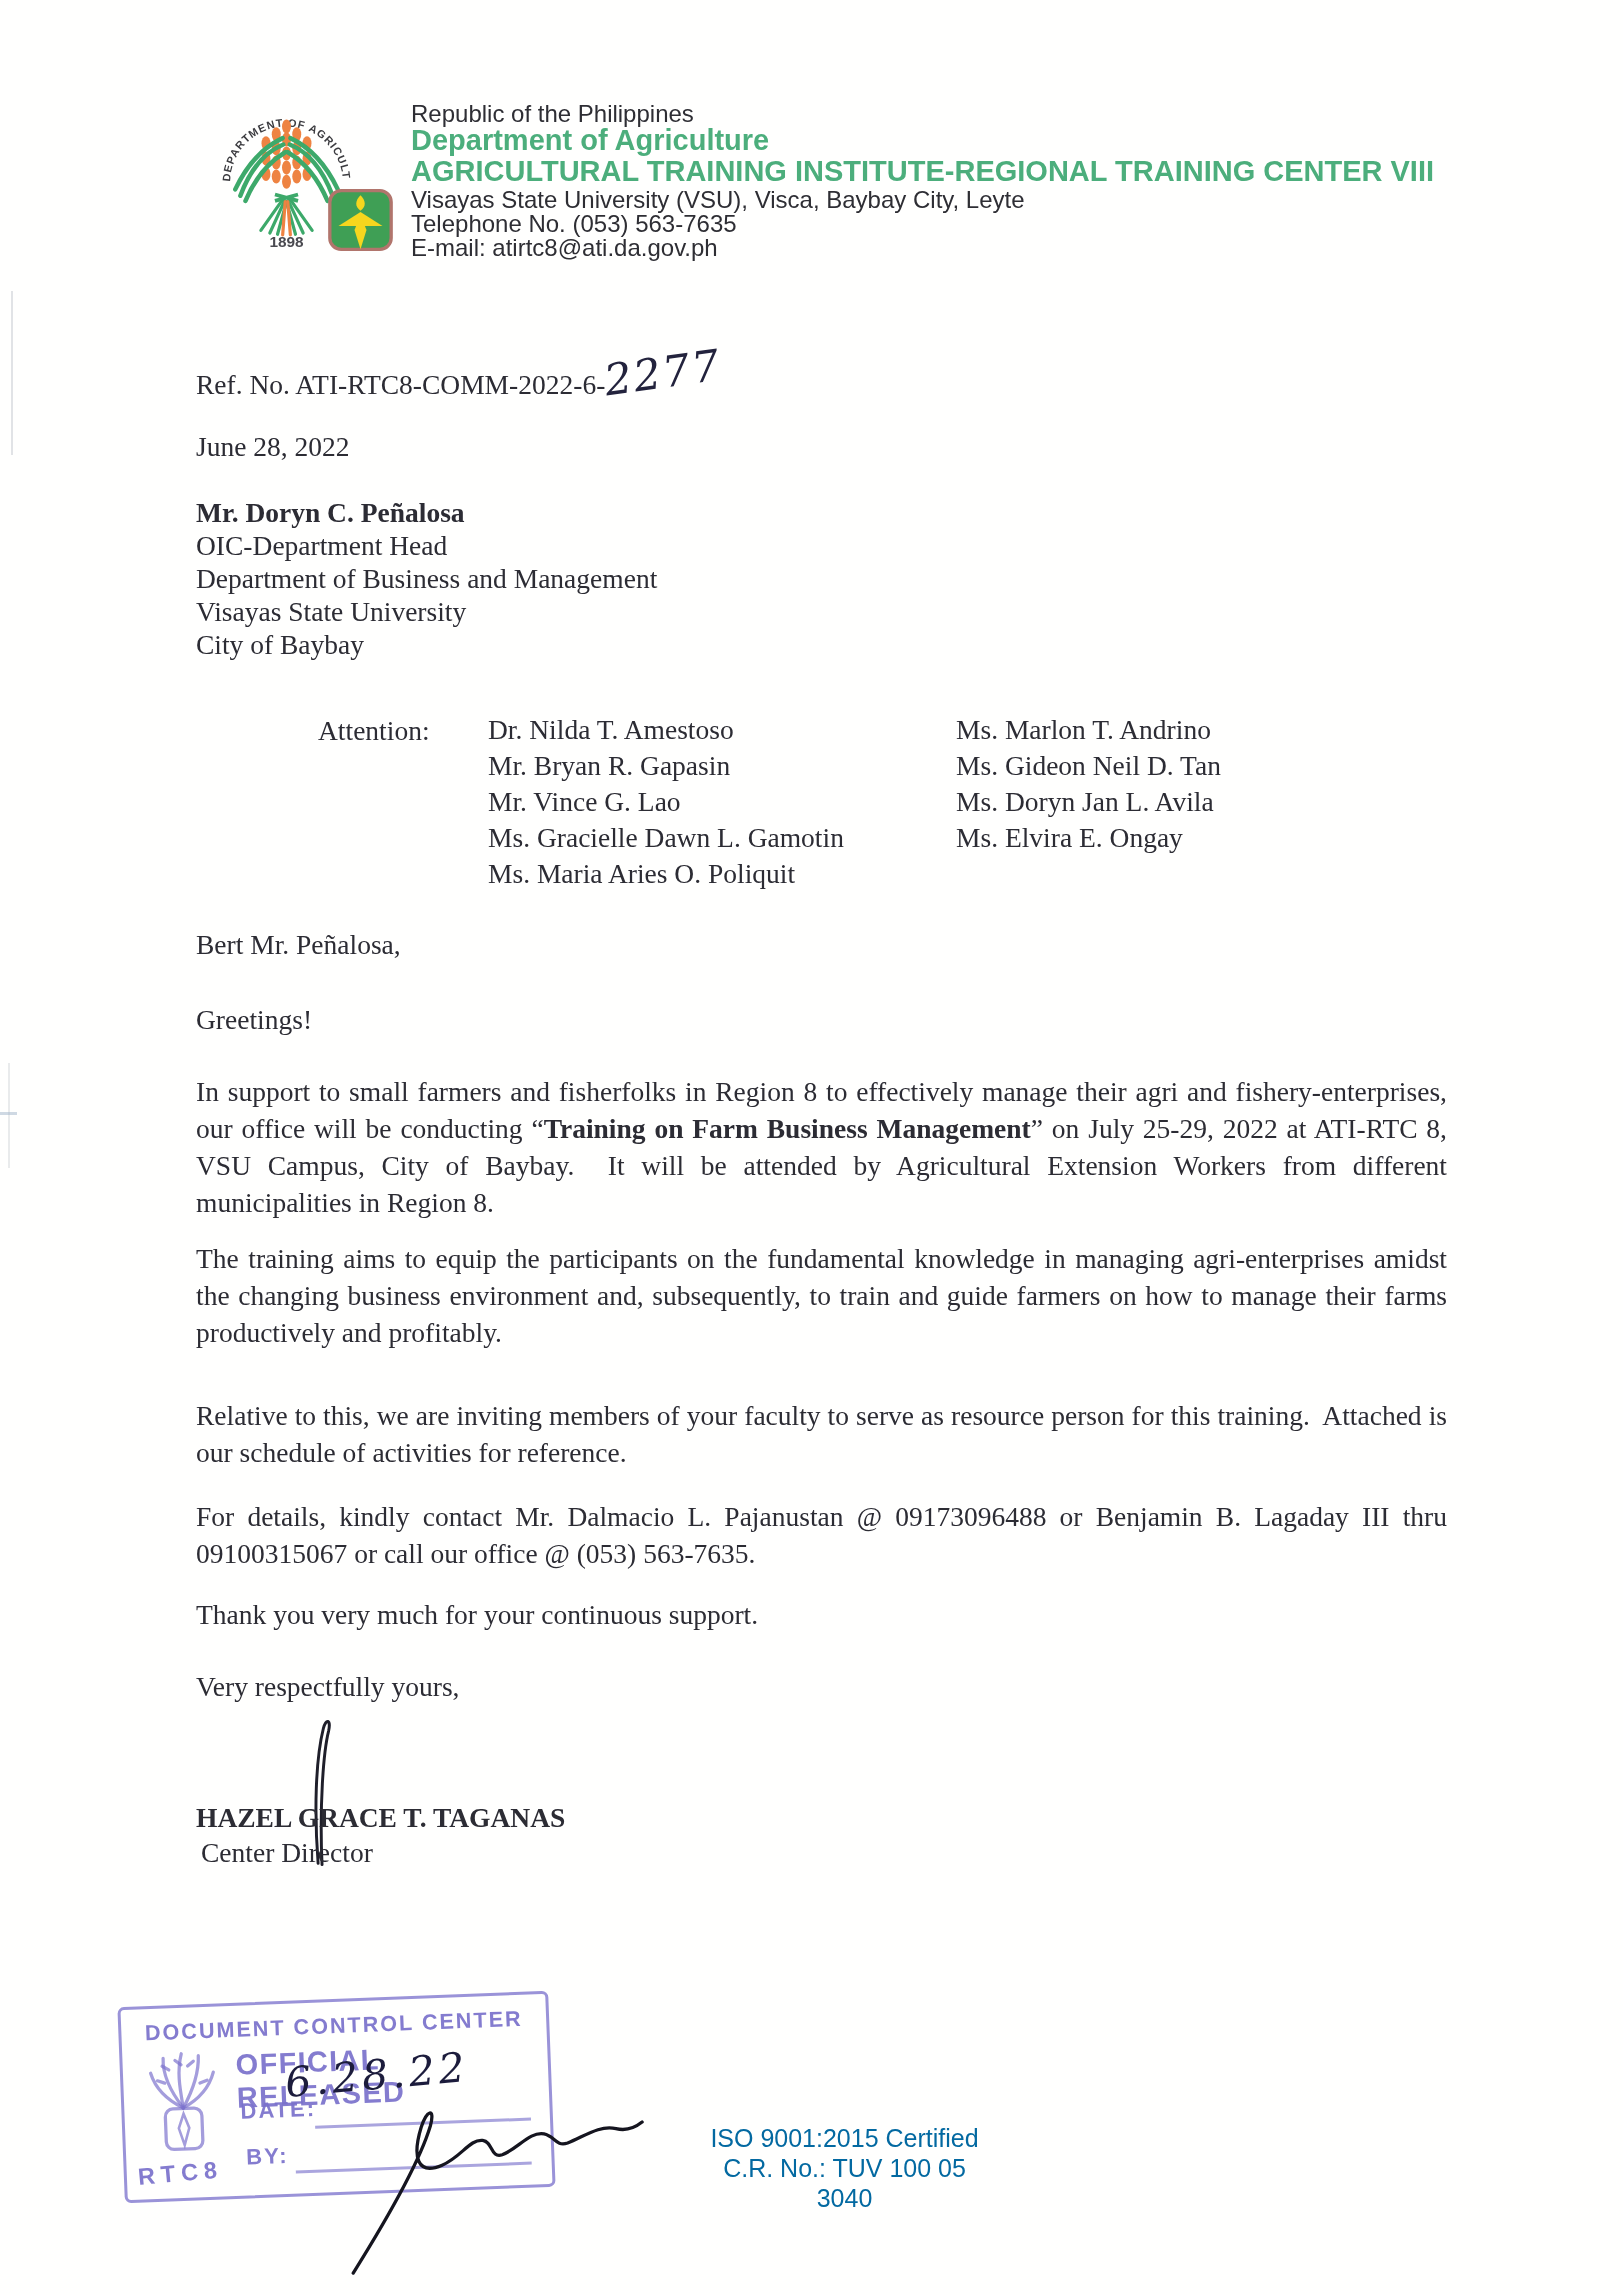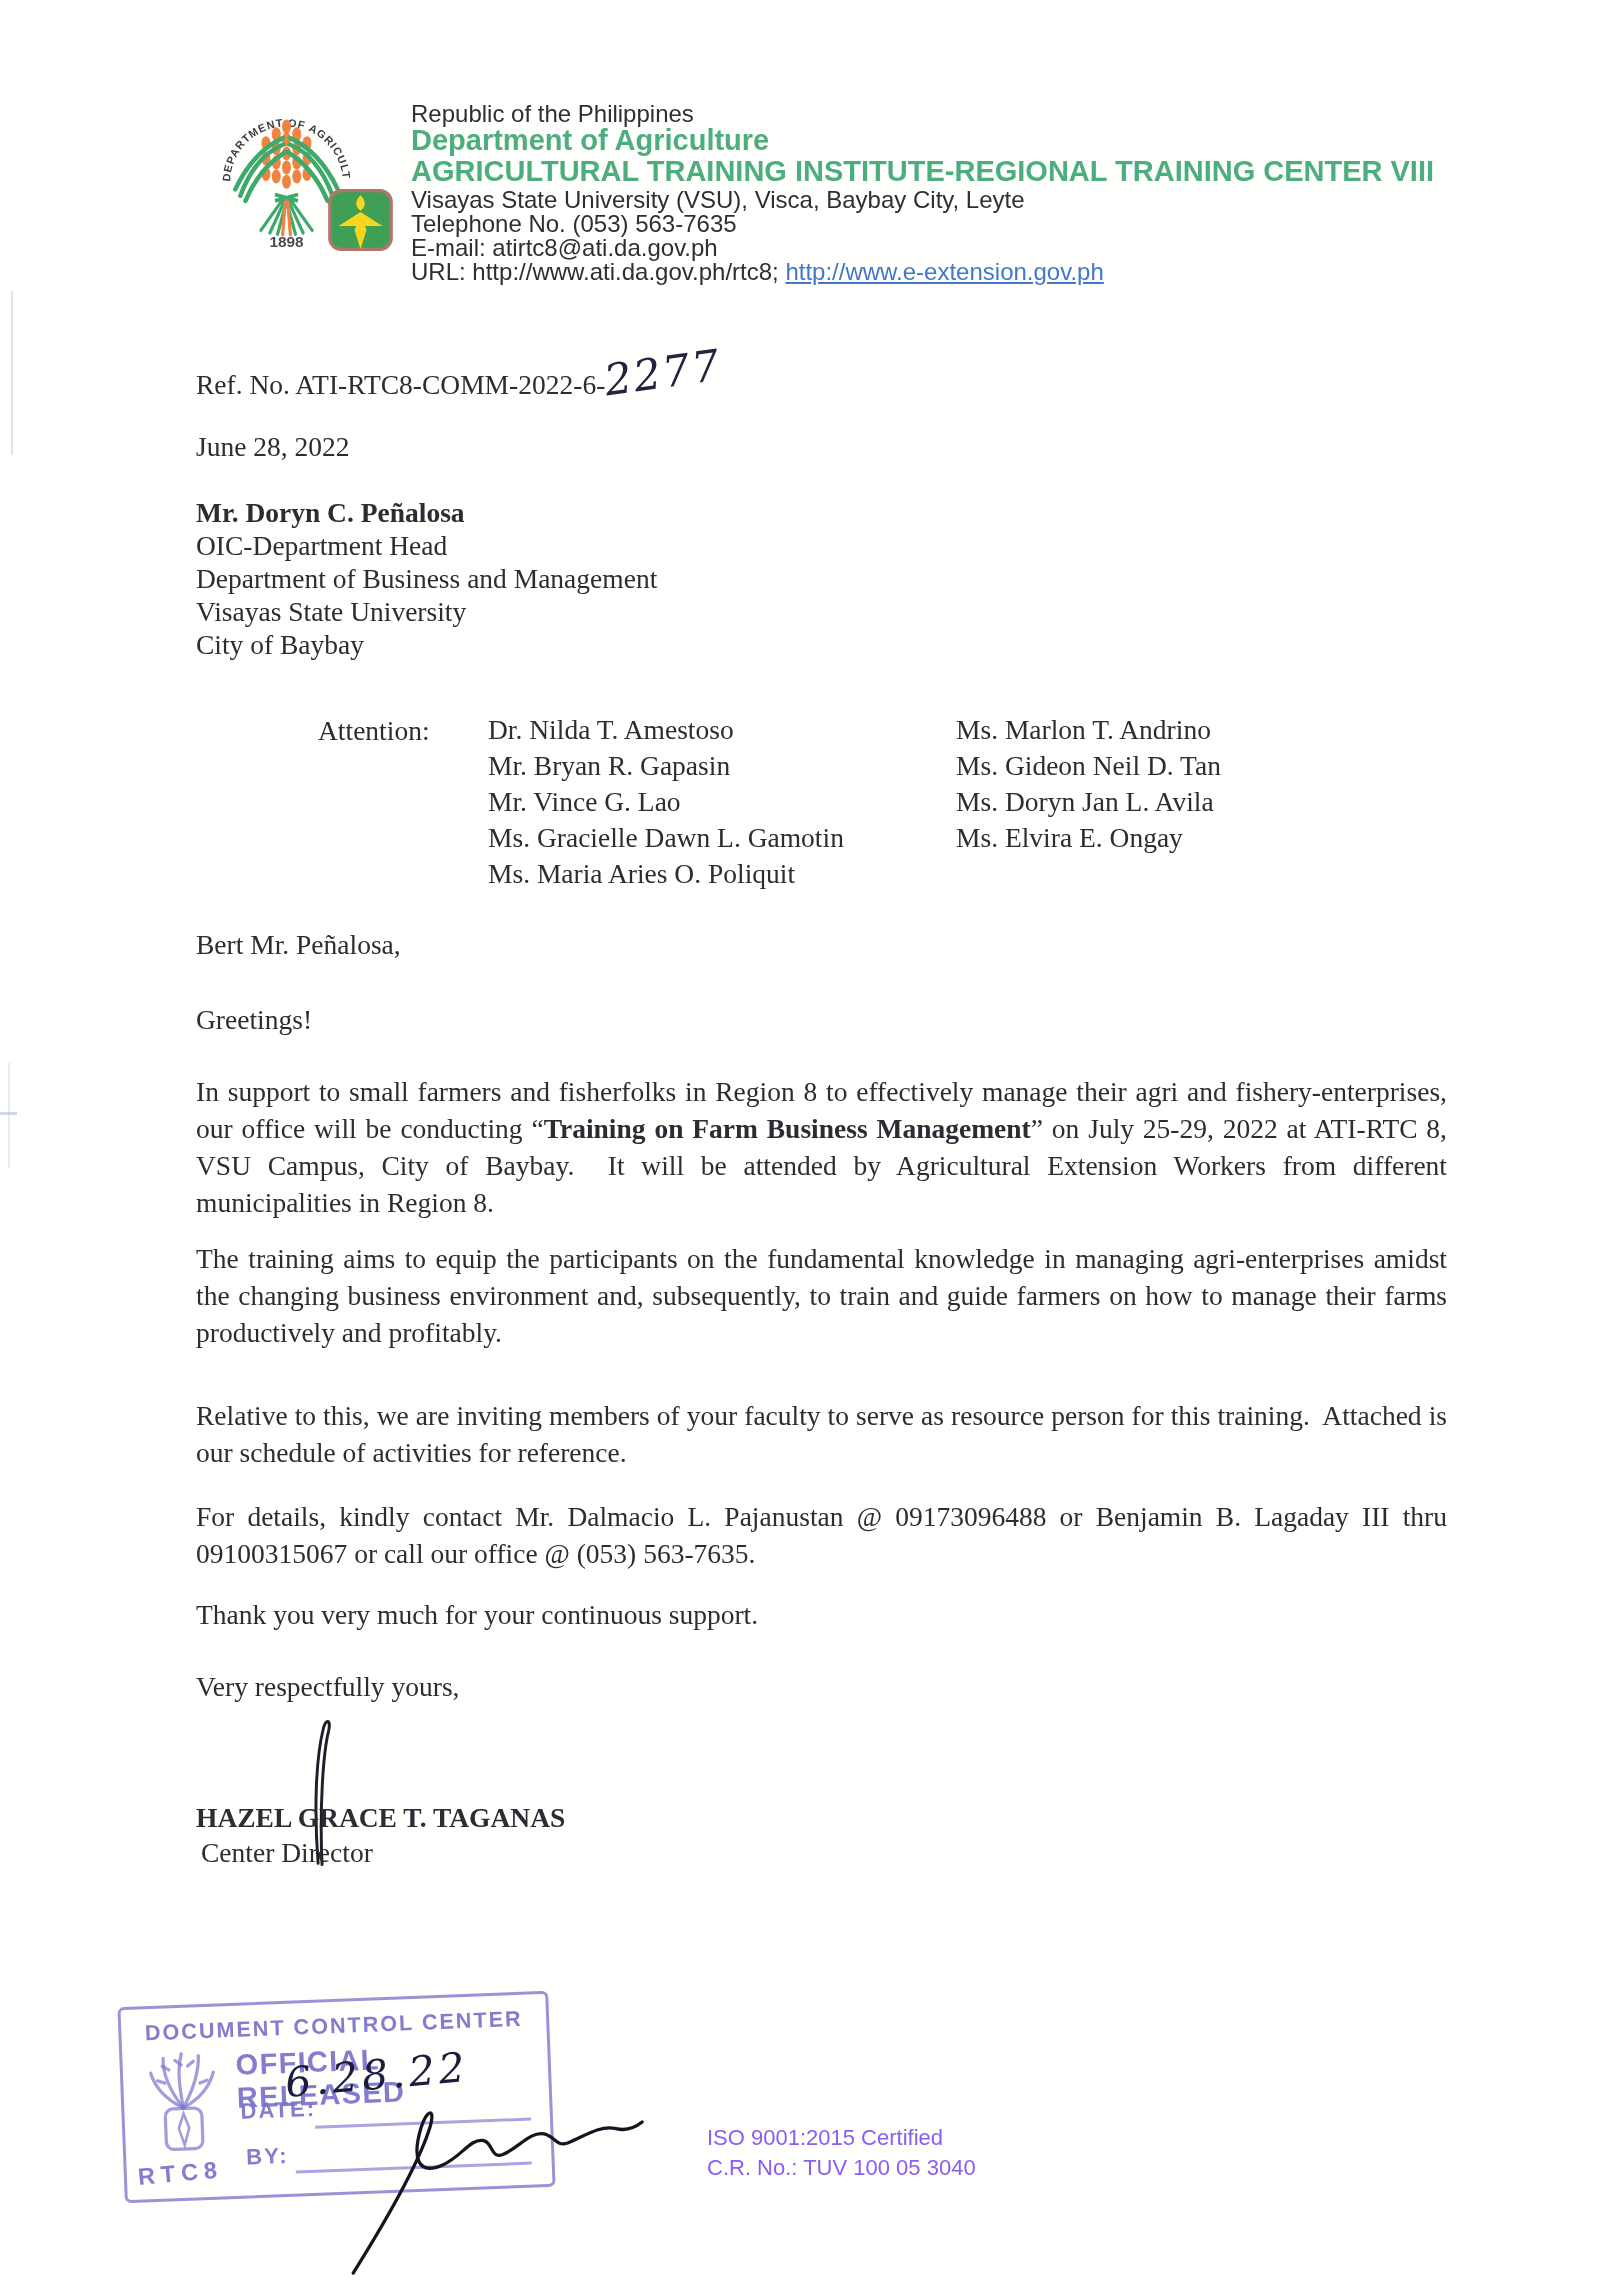--- a/index.html
+++ b/index.html
@@ -90,23 +90,20 @@
       <path d="M17,57 L83,57 L50,36 Z" fill="#f6d61e"></path>
       <path d="M50,40 L59,63 L50,92 L41,63 Z" fill="#f6d61e"></path>
     </svg>
 
     <div class="abs sans hdr-small" style="left:411px;top:102px;">Republic of the Philippines</div>
     <div class="abs sans hdr-green" style="left:411px;top:126px;">Department of Agriculture</div>
     <div class="abs sans hdr-green" style="left:411px;top:157px;">AGRICULTURAL TRAINING INSTITUTE-REGIONAL TRAINING CENTER VIII</div>
     <div class="abs sans hdr-small" style="left:411px;top:188px;">Visayas State University (VSU), Visca, Baybay City, Leyte</div>
     <div class="abs sans hdr-small" style="left:411px;top:212px;">Telephone No. (053) 563-7635</div>
     <div class="abs sans hdr-small" style="left:411px;top:236px;">E-mail: atirtc8@ati.da.gov.ph</div>
-    <div class="abs sans hdr-small" style="left:411px;top:260px;">
-      <span>URL: http://www.ati.da.gov.ph/rtc8; </span><a class="link" href="#">http://www.e-extension.gov.ph</a>
-    </div>
   </div>
 
   <div class="abs body-text" style="left:196px;top:361px;">
     <span>Ref. No. ATI-RTC8-COMM-2022-6-</span><span class="hand" style="display:inline-block;font-size:43px;transform:rotate(-8deg) translateY(-6.5px);letter-spacing:2px;">2277</span>
   </div>
   <div class="abs body-text" style="left:196px;top:428px;">June 28, 2022</div>
 
   <div class="abs body-text" style="left:196px;top:496px;line-height:33px;">
     <div class="bold">Mr. Doryn C. Peñalosa</div>
     <div>OIC-Department Head</div>
@@ -180,19 +177,19 @@
   </div>
 
   <div class="abs hand" style="left:285px;top:2051px;font-size:41px;letter-spacing:3.9px;transform:rotate(-5deg);color:#1c1c3c;">6.28.22</div>
 
   <svg class="abs" style="left:314px;top:2054px;" width="366" height="229" viewBox="0 0 560 350">
     <path d="M60,335 C110,255 160,170 178,110 C186,80 172,86 164,112 C150,158 158,186 196,170
              C226,157 238,130 258,132 C274,134 270,160 288,154 C312,145 330,118 352,122
              C368,125 370,142 388,136 C412,127 436,108 462,114 C478,118 492,112 502,104" fill="none" stroke="#15151f" stroke-width="5" stroke-linecap="round"></path>
   </svg>
 
-  <div class="abs sans" style="left:707px;top:2123px;width:275px;text-align:left;font-size:22px;line-height:30px;color:#8b5cf6;">
+  <div class="abs sans" style="left:707px;top:2123px;width:275px;text-align:center;font-size:25px;line-height:30px;color:#0369a1;">
     <div>ISO 9001:2015 Certified</div>
     <div>C.R. No.: TUV 100 05 3040</div>
   </div>
 
 </div>
 
 
 </body></html>

